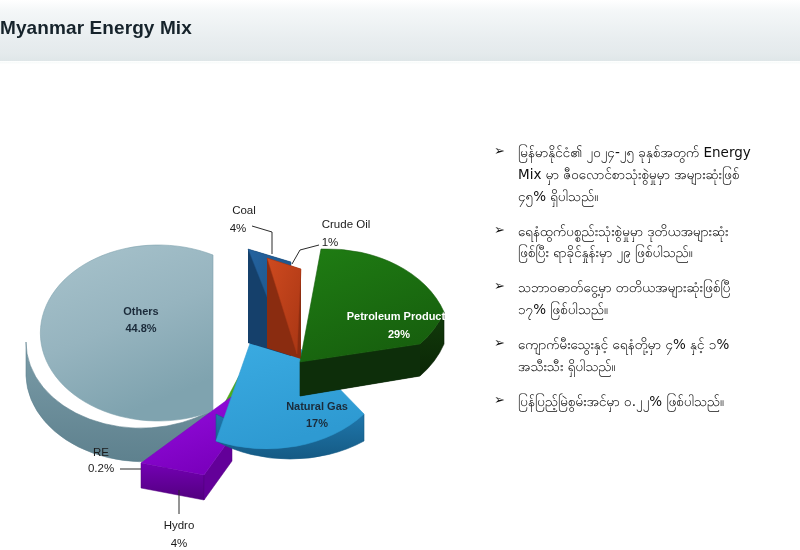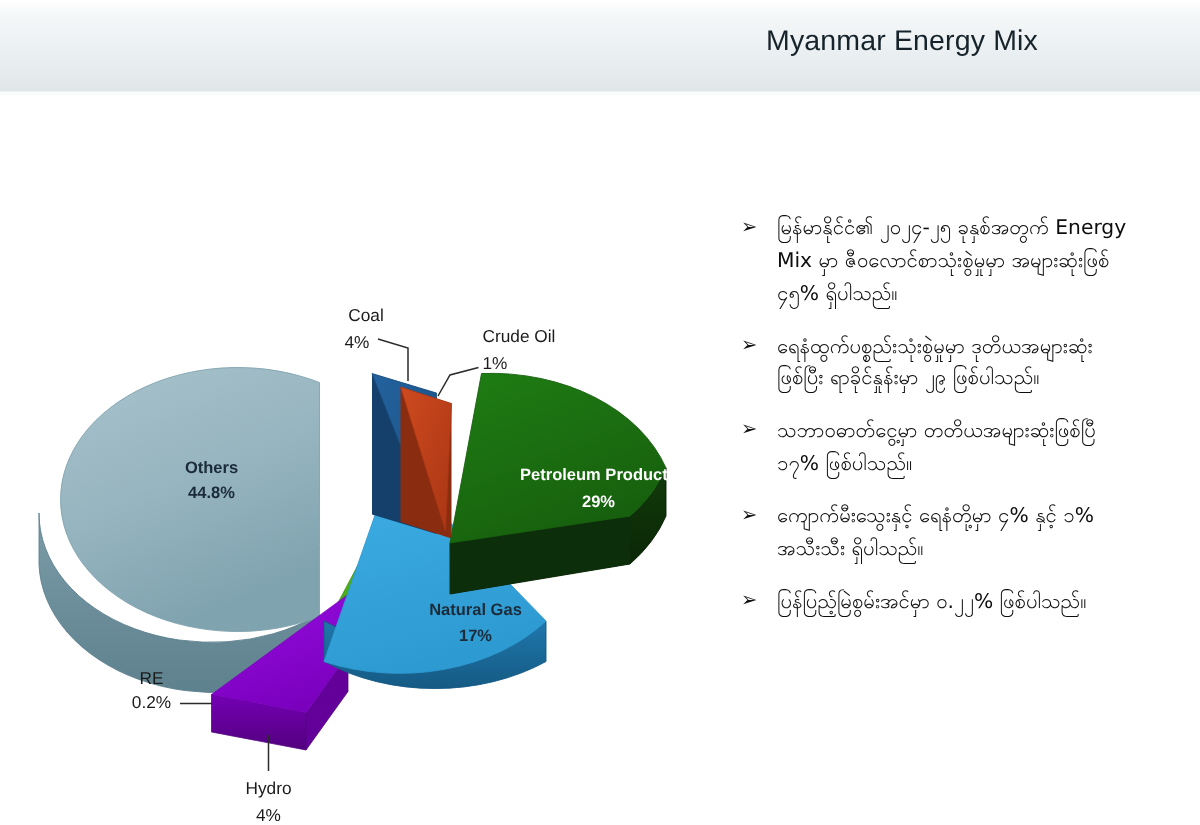--- a/index.html
+++ b/index.html
@@ -39,23 +39,23 @@
     bottom: -3px;
     width: 800px;
     height: 3px;
     background: linear-gradient(to bottom, #ffffff, #f7fbfa 60%, #ffffff);
   }
   #page-title {
     position: absolute;
     left: 0;
     top: 17px;
     width: 692px;
-    text-align: right;
+    text-align: left;
     font-size: 19px;
-    font-weight: normal;
+    font-weight: bold;
     color: #16232b;
     letter-spacing: 0.1px;
   }
 
   
   #slide-body {
     position: absolute;
     left: 0;
     top: 66px;
     width: 800px;

